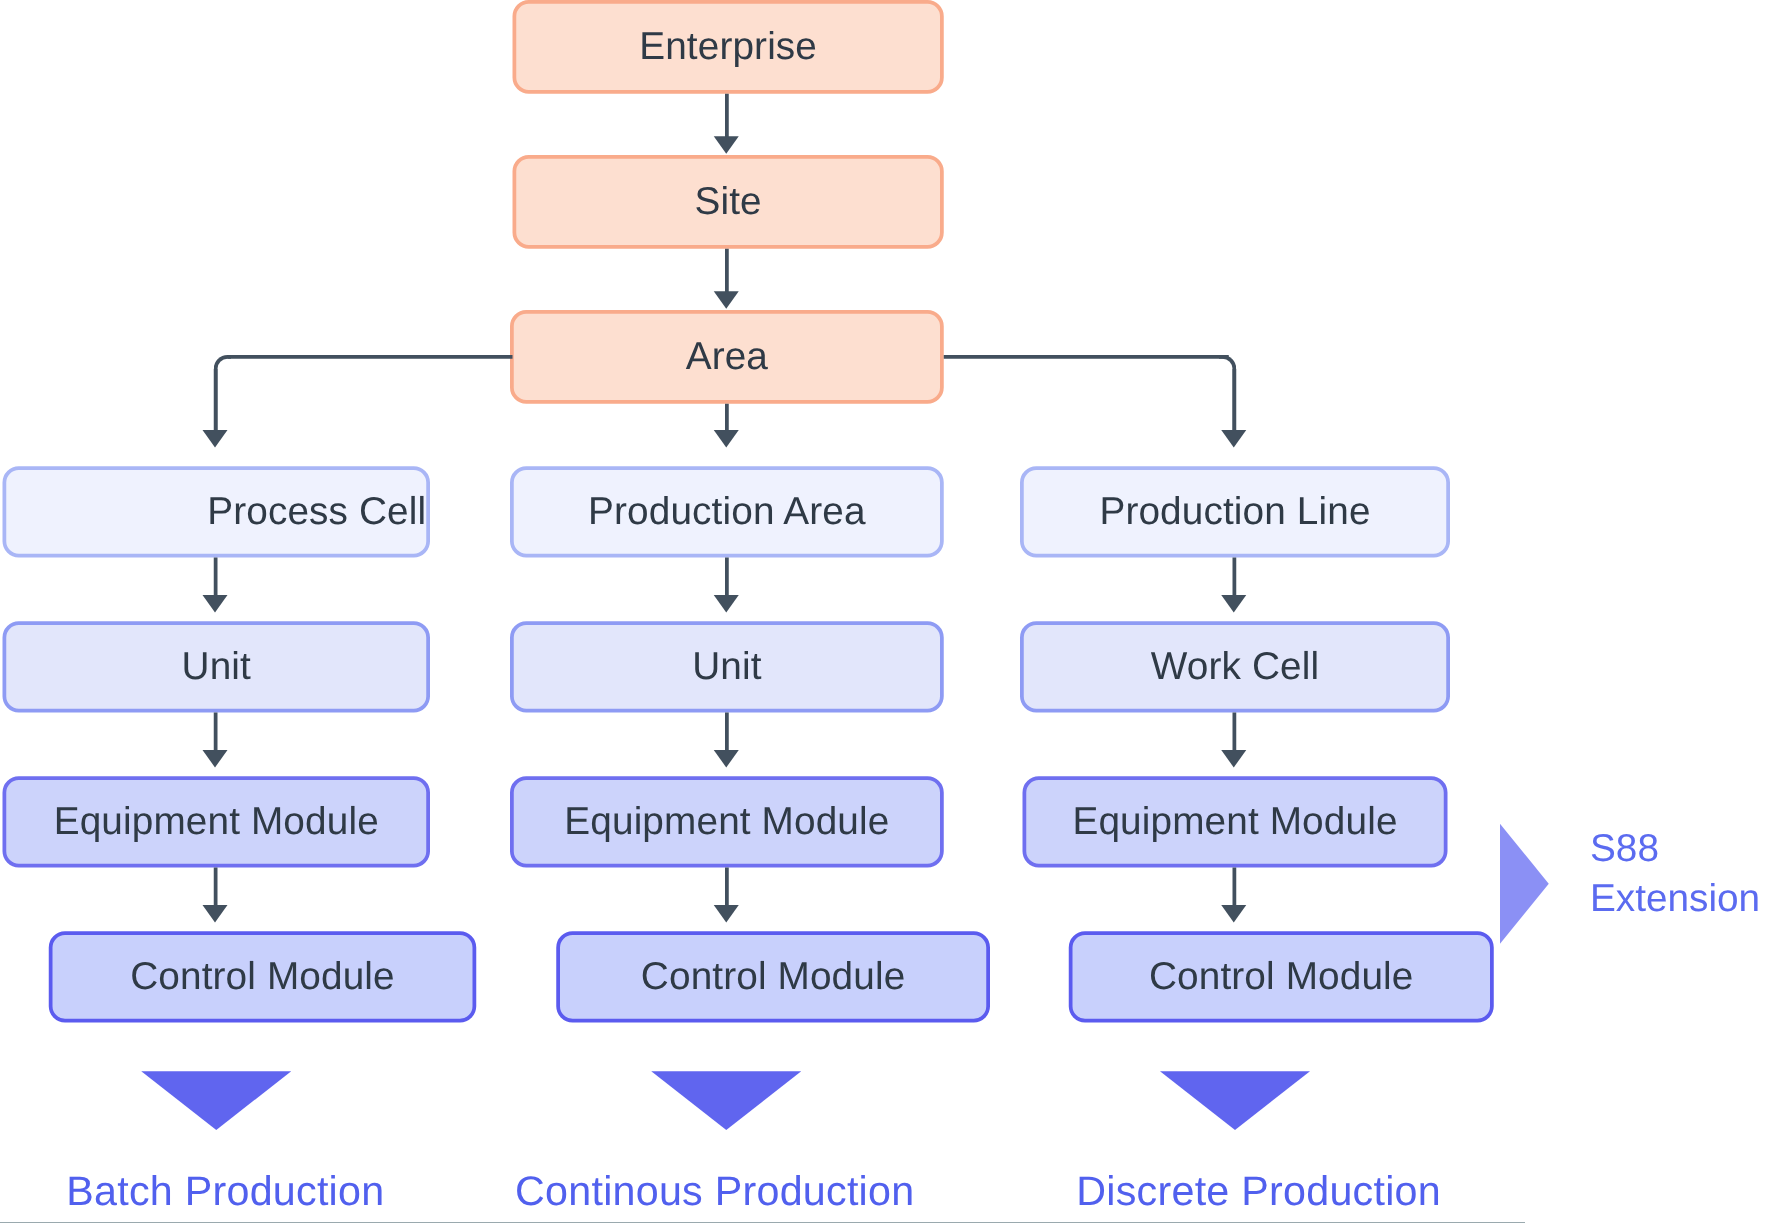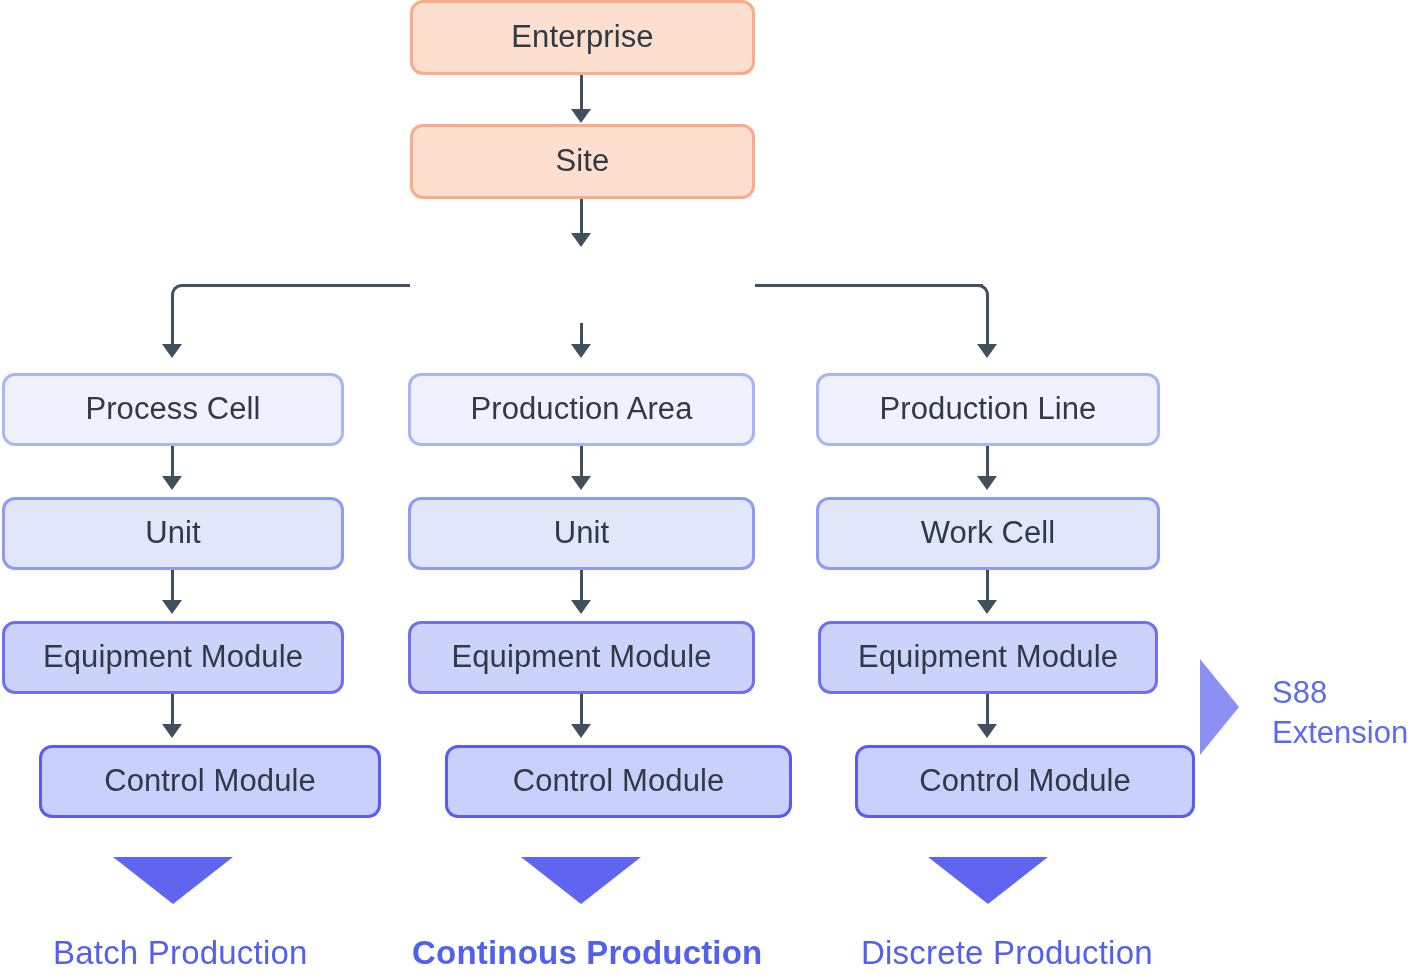--- a/index.html
+++ b/index.html
@@ -145,35 +145,38 @@
   <div class="vline" style="left:580px; top:75px; height:36px;"></div>
   <div class="arrowhead" style="left:571px; top:109px;"></div>
 
   <div class="node tier-enterprise" style="left:410px; top:124px; width:345px; height:75px;">
     <span class="node-label">Site</span>
   </div>
 
   <div class="vline" style="left:580px; top:199px; height:36px;"></div>
   <div class="arrowhead" style="left:571px; top:233px;"></div>
 
+  <div class="node tier-enterprise" style="left:408px; top:248px; width:347px; height:75px;">
+    <span class="node-label">Area</span>
+  </div>
 
   <div class="hline" style="left:182px; top:284px; width:228px;"></div>
   <div class="elbow elbow-left" style="left:171px; top:284px; width:14px; height:62px;"></div>
   <div class="vline" style="left:171px; top:295px; height:51px;"></div>
   <div class="arrowhead" style="left:162px; top:344px;"></div>
 
   <div class="vline" style="left:580px; top:323px; height:23px;"></div>
   <div class="arrowhead" style="left:571px; top:344px;"></div>
 
   <div class="hline" style="left:755px; top:284px; width:228px;"></div>
   <div class="elbow elbow-right" style="left:975px; top:284px; width:14px; height:62px;"></div>
   <div class="vline" style="left:986px; top:295px; height:51px;"></div>
   <div class="arrowhead" style="left:977px; top:344px;"></div>
 
-  <div class="node tier-l1" style="left:2px; top:373px; width:342px; height:73px;">
+  <div class="node tier-l1" style="left:2px; top:373px; width:342px; height:73px;justify-content:flex-end;">
     <span class="node-label">Process Cell</span>
   </div>
   <div class="vline" style="left:171px; top:446px; height:32px;"></div>
   <div class="arrowhead" style="left:162px; top:476px;"></div>
 
   <div class="node tier-l2" style="left:2px; top:497px; width:342px; height:73px;">
     <span class="node-label">Unit</span>
   </div>
   <div class="vline" style="left:171px; top:570px; height:32px;"></div>
   <div class="arrowhead" style="left:162px; top:600px;"></div>
@@ -207,21 +210,21 @@
     <span class="node-label">Equipment Module</span>
   </div>
   <div class="vline" style="left:580px; top:694px; height:32px;"></div>
   <div class="arrowhead" style="left:571px; top:724px;"></div>
 
   <div class="node tier-l4" style="left:408px; top:745px; width:347px; height:73px;">
     <span class="node-label">Control Module</span>
   </div>
 
   <div class="big-arrow" style="left:521px; top:857px;"></div>
-  <div class="caption" style="left:412px; top:934px;font-weight:bold;">Continous Production</div>
+  <div class="caption" style="left:412px; top:934px;">Continous Production</div>
 
   <div class="node tier-l1" style="left:816px; top:373px; width:344px; height:73px;">
     <span class="node-label">Production Line</span>
   </div>
   <div class="vline" style="left:986px; top:446px; height:32px;"></div>
   <div class="arrowhead" style="left:977px; top:476px;"></div>
 
   <div class="node tier-l2" style="left:816px; top:497px; width:344px; height:73px;">
     <span class="node-label">Work Cell</span>
   </div>
@@ -235,18 +238,18 @@
   <div class="arrowhead" style="left:977px; top:724px;"></div>
 
   <div class="node tier-l4" style="left:818px; top:745px; width:340px; height:73px;">
     <span class="node-label">Control Module</span>
   </div>
 
   <div class="big-arrow" style="left:928px; top:857px;"></div>
   <div class="caption" style="left:849px; top:934px;margin-left:12px;">Discrete Production</div>
 
   <div class="s88-arrow" style="left:1200px; top:659px;"></div>
-  <div class="s88-text" style="left:1272px; top:673px;">
+  <div class="s88-text" style="left:1272px; top:659px;">
     <span>S88</span><br>
     <span>Extension</span>
   </div>
 
 </div>
 
 </body></html>

